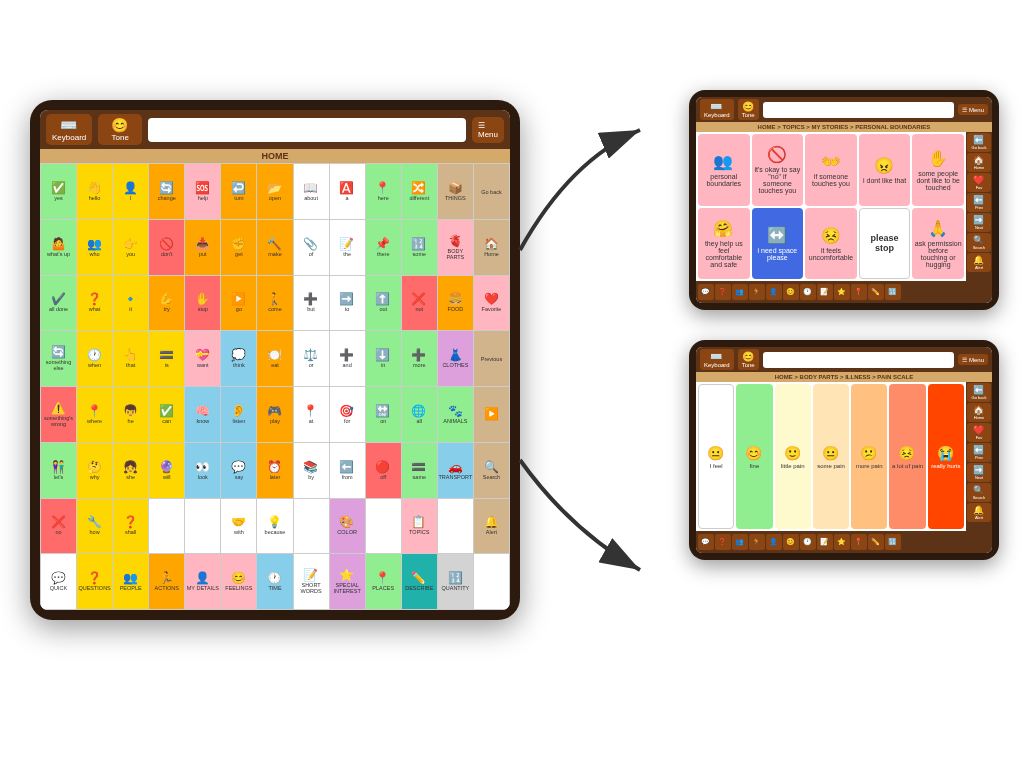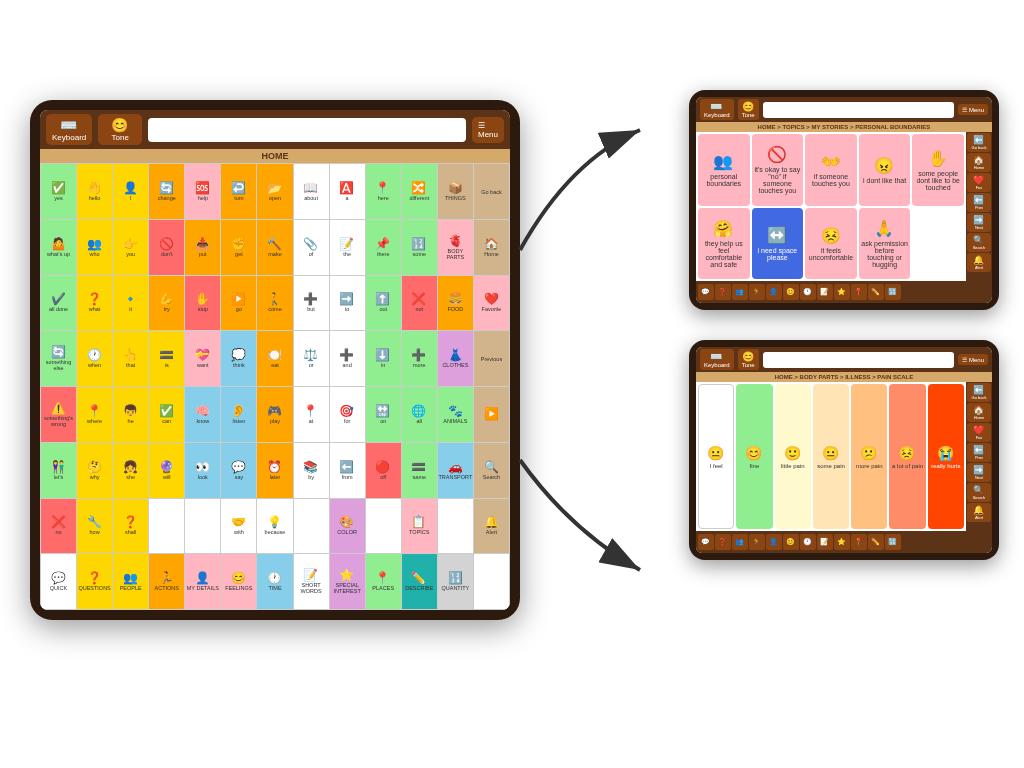--- a/index.html
+++ b/index.html
@@ -813,20 +813,23 @@
               <span class="pb-icon">🤗</span>
               <span>they help us feel comfortable and safe</span>
             </div>
             <div class="pb-cell blue-bar">
               <span class="pb-icon">↔️</span>
               <span>i need space please</span>
             </div>
             <div class="pb-cell">
               <span class="pb-icon">😣</span>
               <span>it feels uncomfortable</span>
+            </div>
+            <div class="pb-cell please-stop">
+              <span>please stop</span>
             </div>
             <div class="pb-cell">
               <span class="pb-icon">🙏</span>
               <span>ask permission before touching or hugging</span>
             </div>
           </div>
         </div>
 
         <div class="rt-sidebar">
           <div class="rt-sidebar-btn">

